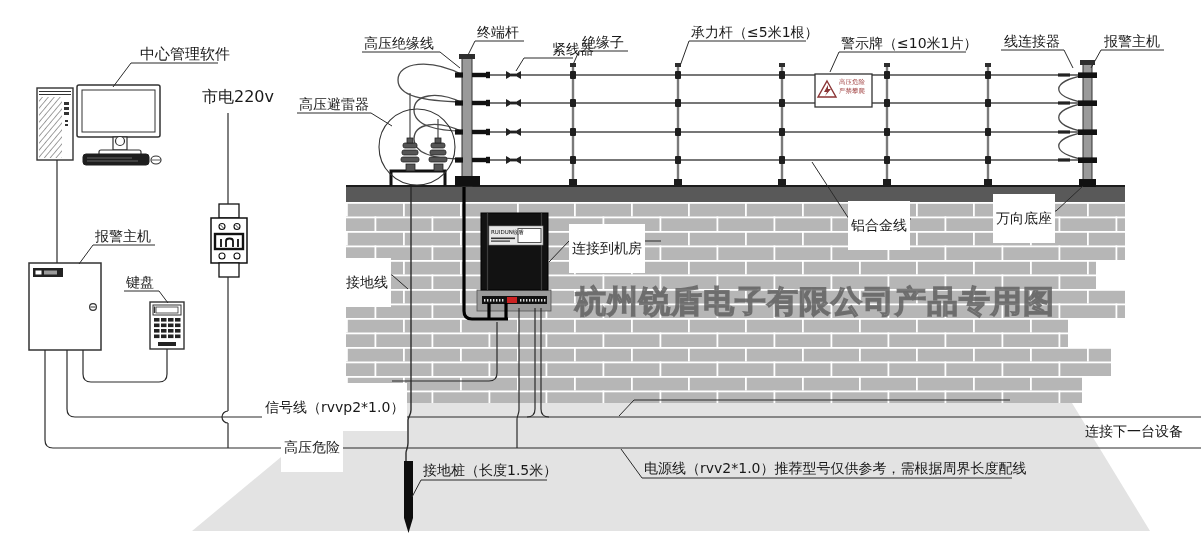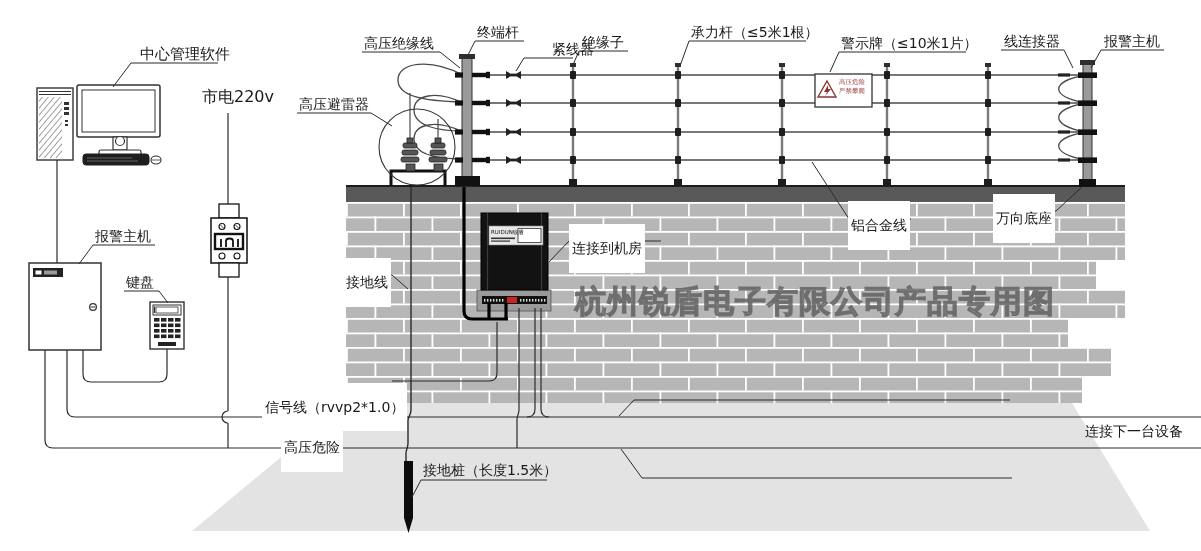--- a/index.html
+++ b/index.html
@@ -308,19 +308,20 @@
 <div class="lbl" style="left:841px;top:35px">警示牌（≤10米1片）</div>
 <div class="lbl" style="left:1004px;top:33px">线连接器</div>
 <div class="lbl" style="left:1104px;top:33px">报警主机</div>
 <div class="lbl bg" style="left:848px;top:201px">铝合金线</div>
 <div class="lbl bg" style="left:993px;top:194px">万向底座</div>
 <div class="lbl bg" style="left:569px;top:224px">连接到机房</div>
 <div class="lbl bg" style="left:343px;top:258px">接地线</div>
 <div class="lbl sm bg" style="left:262px;top:383px">信号线（rvvp2*1.0）</div>
 <div class="lbl bg" style="left:281px;top:423px">高压危险</div>
 <div class="lbl" style="left:1085px;top:423px">连接下一台设备</div>
+<div class="lbl sm" style="left:644px;top:460px">电源线（rvv2*1.0）推荐型号仅供参考，需根据周界长度配线</div>
 <div class="lbl" style="left:423px;top:462px">接地桩（长度1.5米）</div>
 
 <div class="tiny" style="left:491px;top:229px">RUIDUN锐盾</div>
 <div class="warntxt" style="left:839px;top:79px">高压危险</div>
 <div class="warntxt" style="left:839px;top:88px">严禁攀爬</div>
 
 </div>
 
 </body></html>

